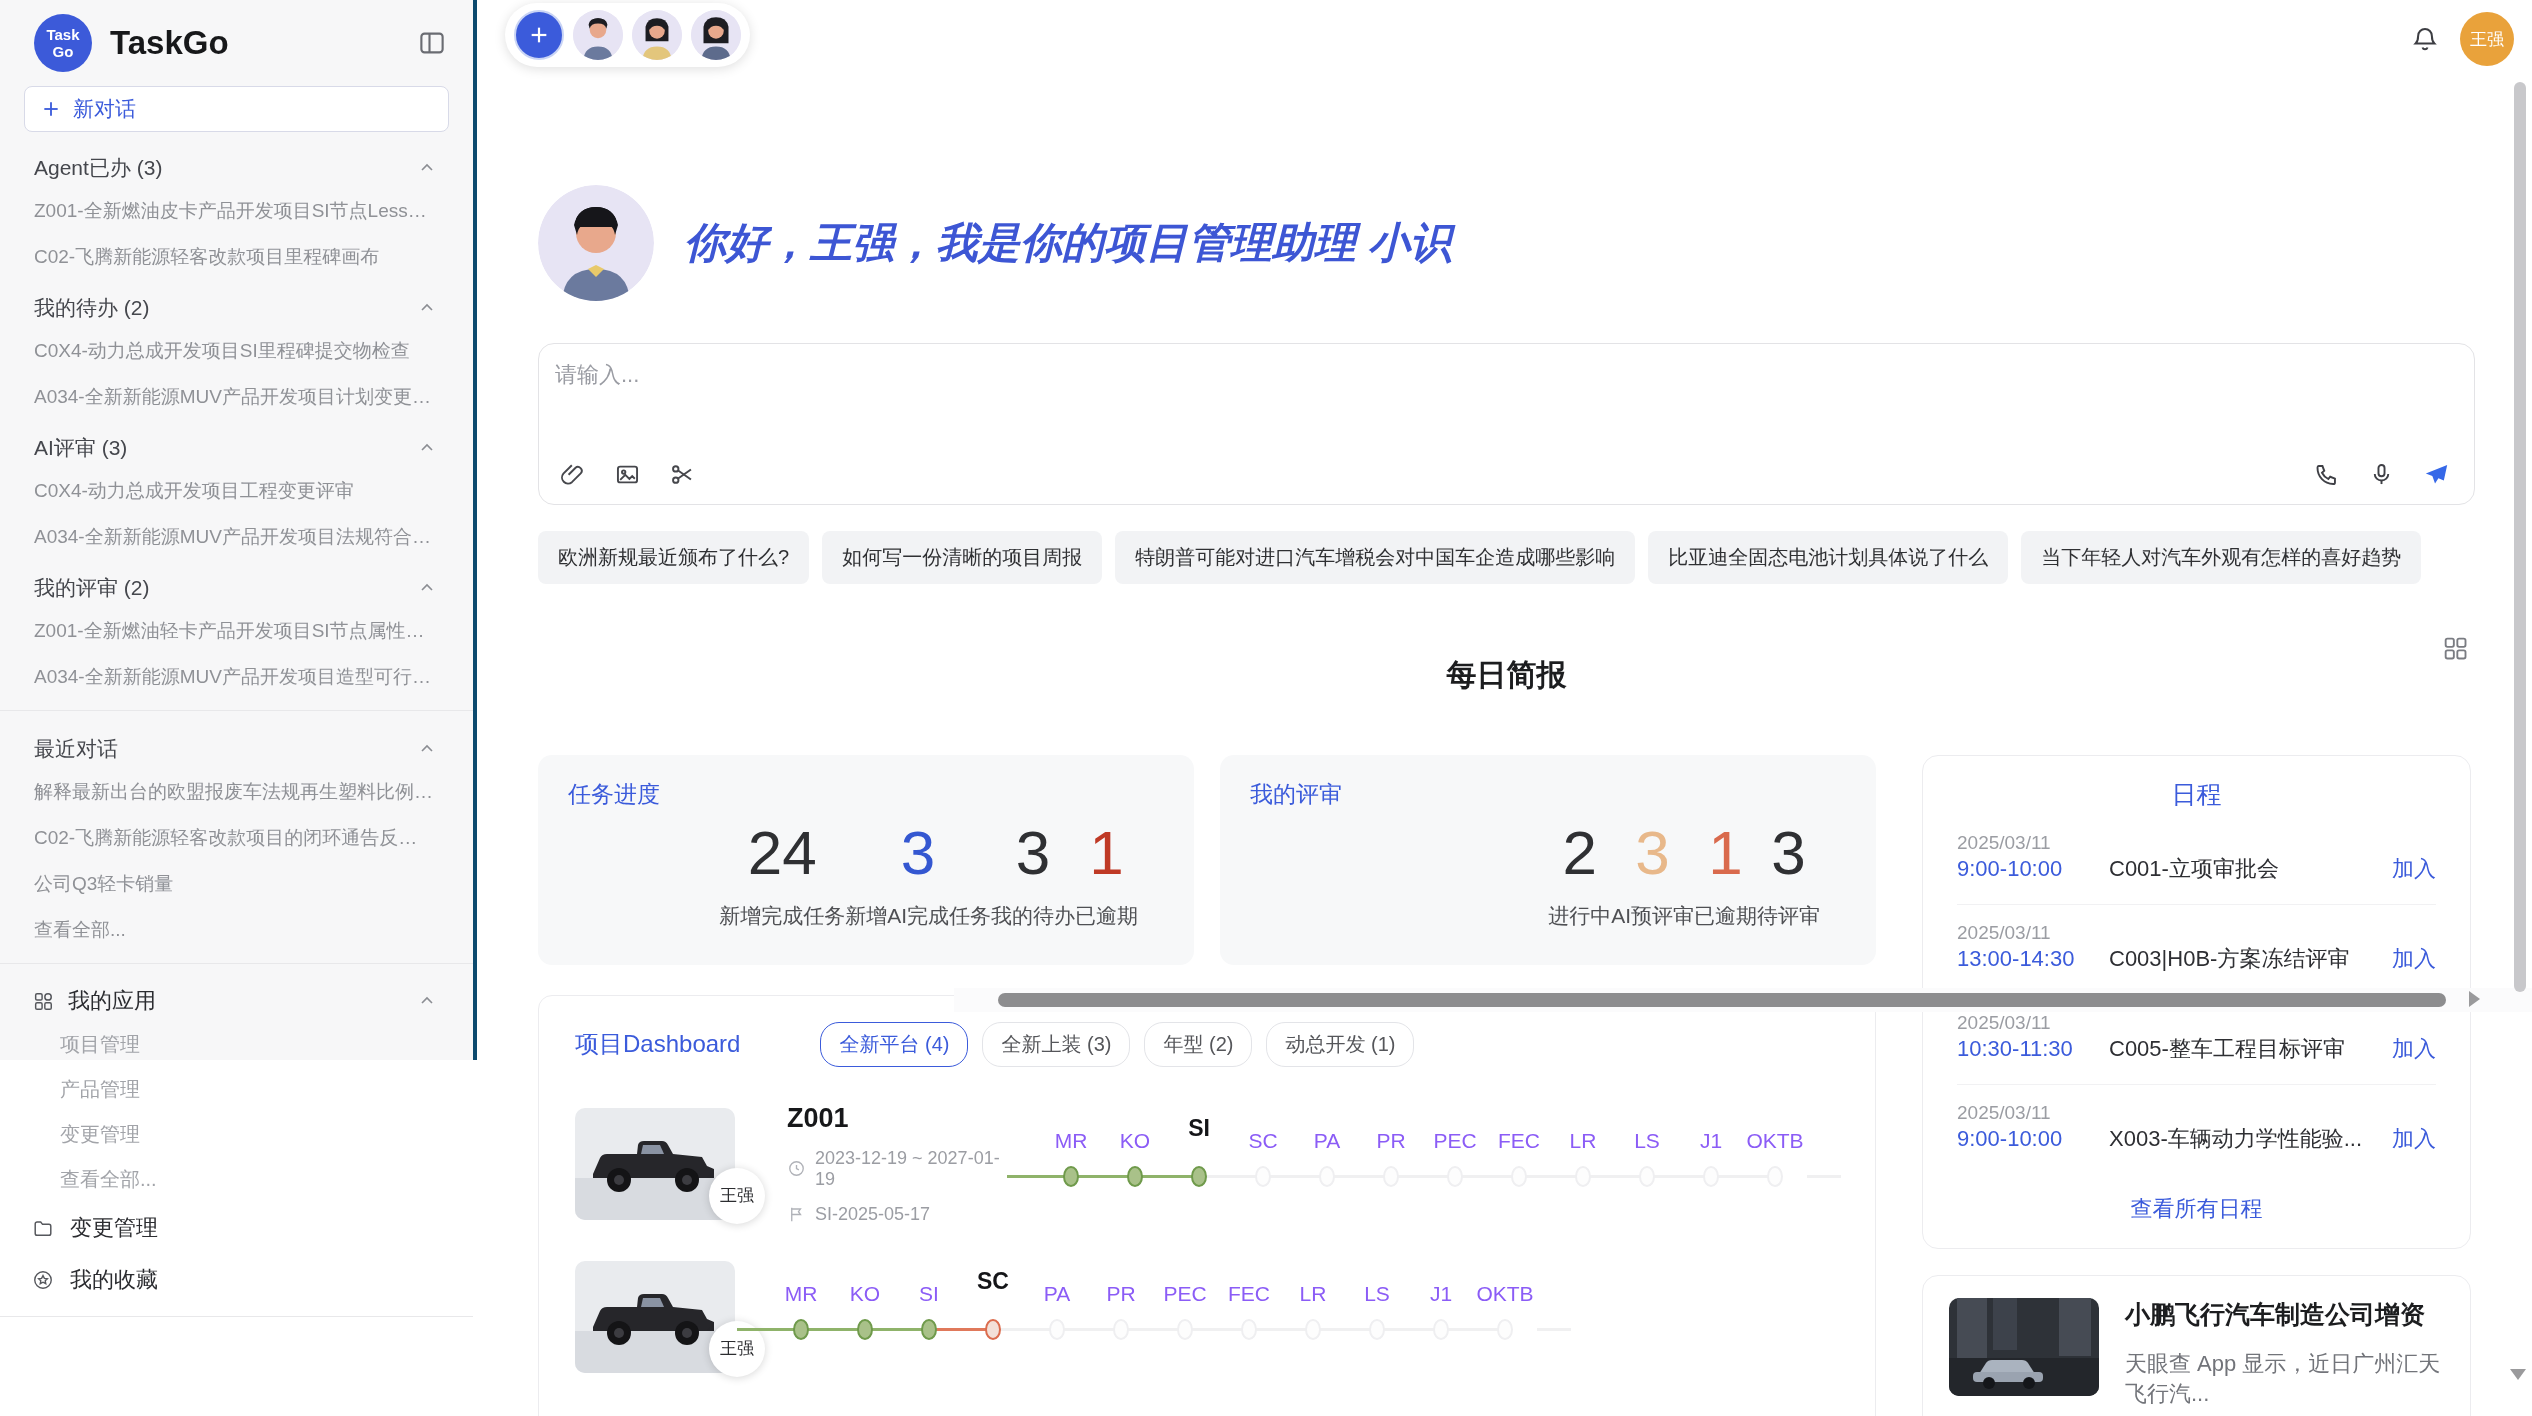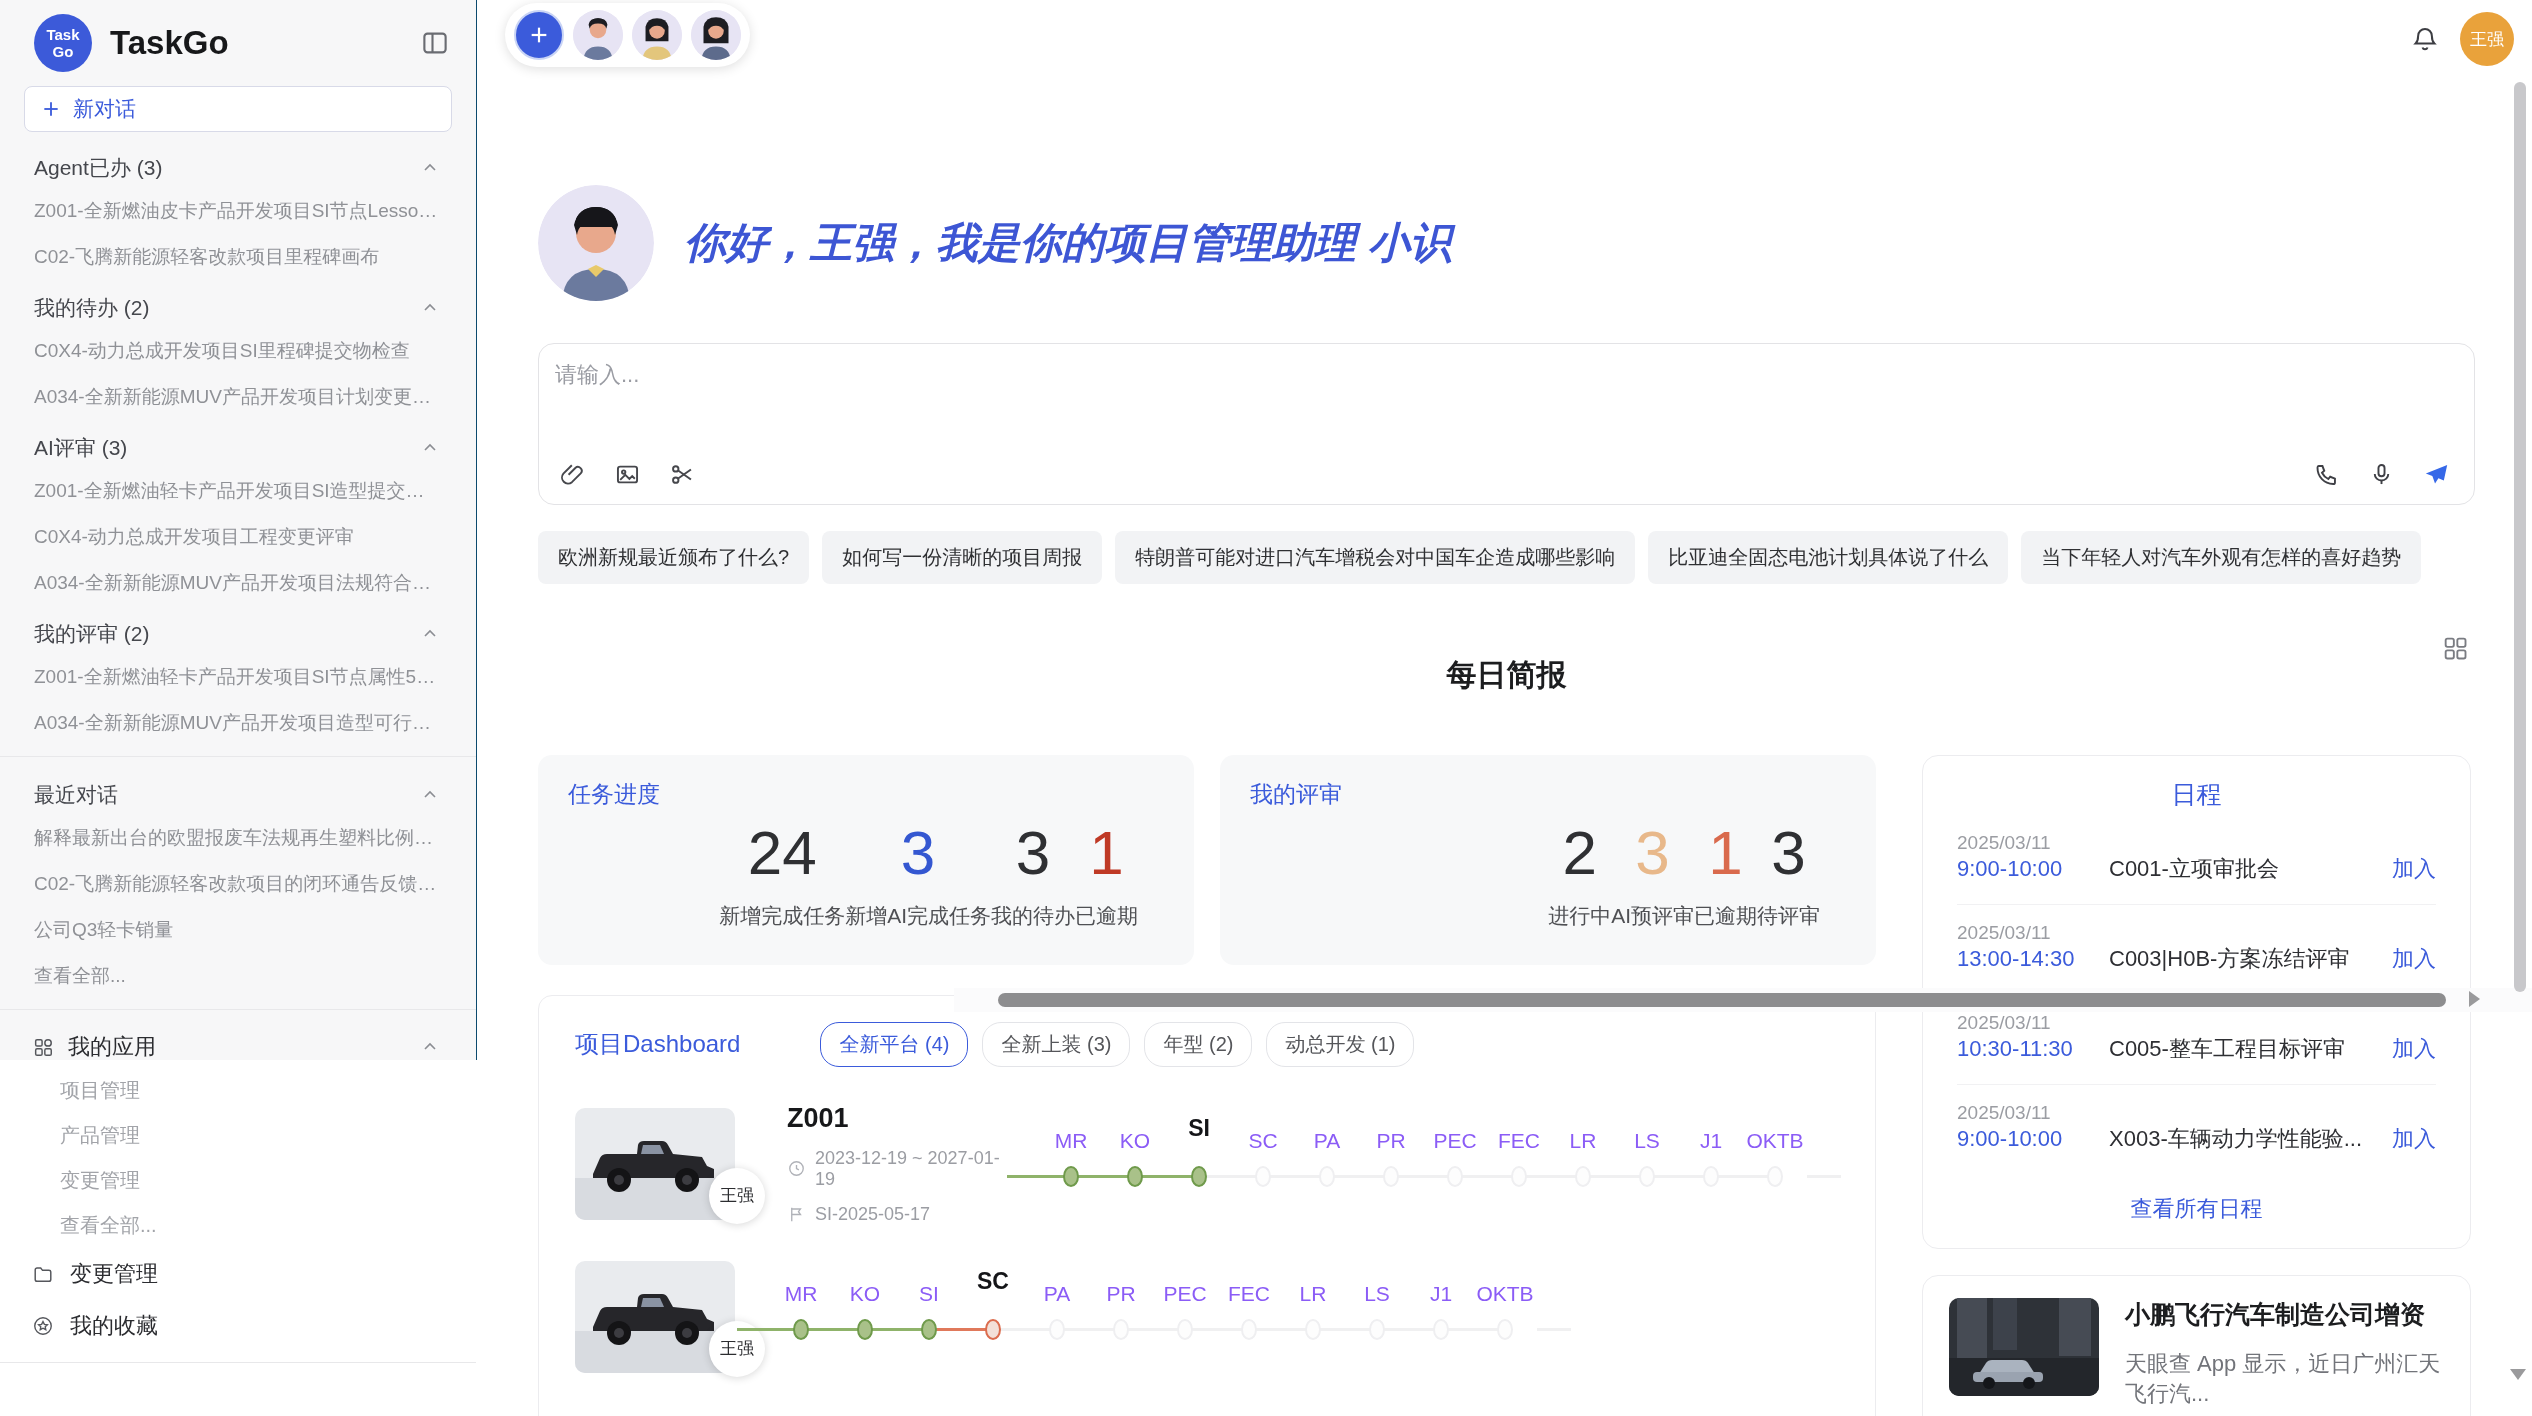--- a/index.html
+++ b/index.html
@@ -1,20 +1,20 @@
 <!DOCTYPE html>
 <html><head>
 <meta charset="utf-8">
 <style>
   html,body{margin:0;padding:0;}
   body{font-family:"Liberation Sans","DejaVu Sans",sans-serif;}
   .app{position:relative;width:2532px;height:1416px;overflow:hidden;background:#fff;}
   svg{display:block;}
   
-  .sidebar{position:absolute;left:0;top:0;width:477px;height:1060px;background:#f7f7f8;border-right:1px solid #0c4a6e;box-sizing:border-box;}
+  .sidebar{position:absolute;left:0;top:0;width:477px;height:1060px;background:#f7f7f8;border-right:4px solid #0c4a6e;box-sizing:border-box;}
   .sidebar-head{display:flex;align-items:center;padding:14px 26px 8px 34px;}
   .logo{width:58px;height:58px;border-radius:50%;background:#3c5ad9;color:#fff;display:flex;flex-direction:column;align-items:center;justify-content:center;font-size:15px;line-height:17px;font-weight:bold;flex:none;}
   .app-title{font-size:33px;font-weight:bold;color:#17181a;margin-left:18px;flex:1;}
   .collapse-btn{width:30px;height:30px;color:#6a6c72;cursor:pointer;}
   .new-chat{margin:6px 24px 8px;width:calc(100% - 48px);height:46px;background:#fff;border:1px solid #d8dae8;border-radius:8px;color:#3b5bdb;font-size:21px;display:flex;align-items:center;gap:12px;padding:0 16px;box-sizing:border-box;cursor:pointer;font-family:inherit;}
   .side-header{display:flex;align-items:center;justify-content:space-between;padding:14px 38px 6px 34px;color:#45474d;font-size:21px;font-weight:500;cursor:pointer;}
   .side-header .chev{color:#8b8d93;}
   .side-item{padding:10px 38px 10px 34px;color:#8f9196;font-size:19px;list-style:none;white-space:nowrap;overflow:hidden;text-overflow:ellipsis;cursor:pointer;}
   ul.side-list{margin:0;padding:0;}
   .divider{height:1px;background:#e8e8ea;margin:10px 0;}
@@ -175,21 +175,20 @@
           <div class="side-header">
             <span>AI评审 (3)</span>
             <span class="chev" style="width:16px;height:16px;">
               <svg viewBox="0 0 16 16" fill="none" stroke="currentColor" stroke-width="1.6">
                 <polyline points="3,10 8,5 13,10"></polyline>
               </svg>
             </span>
           </div>
           <ul class="side-list">
 
-          <li class="side-item">Z001-全新燃油轻卡产品开发项目SI造型提交物评审</li>
             <li class="side-item">C0X4-动力总成开发项目工程变更评审</li>
             <li class="side-item">A034-全新新能源MUV产品开发项目法规符合性评审</li>
           </ul>
         </section>
         <section>
           <div class="side-header">
             <span>我的评审 (2)</span>
             <span class="chev" style="width:16px;height:16px;">
               <svg viewBox="0 0 16 16" fill="none" stroke="currentColor" stroke-width="1.6">
                 <polyline points="3,10 8,5 13,10"></polyline>

